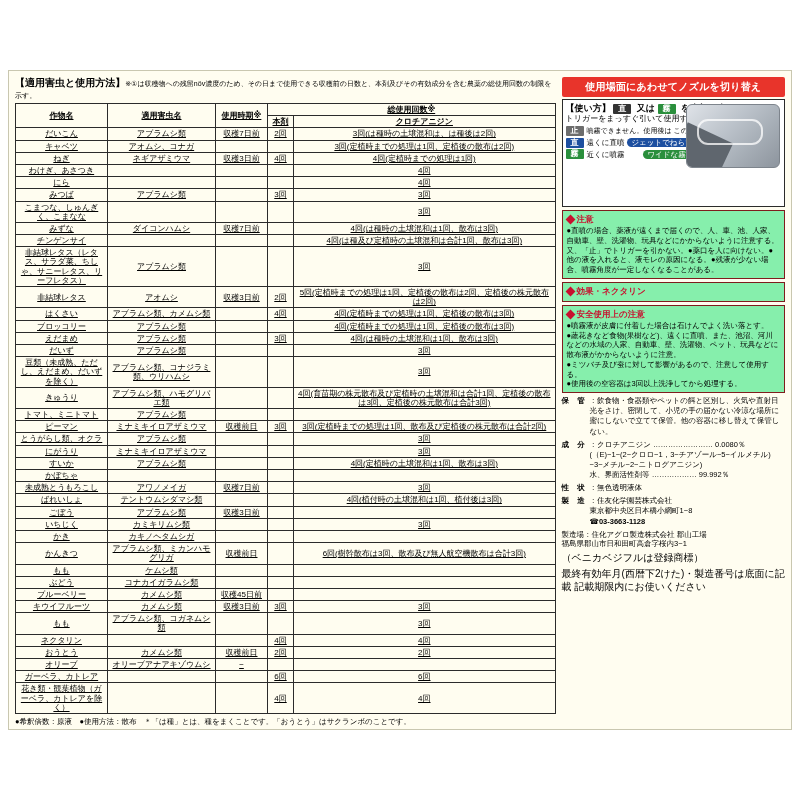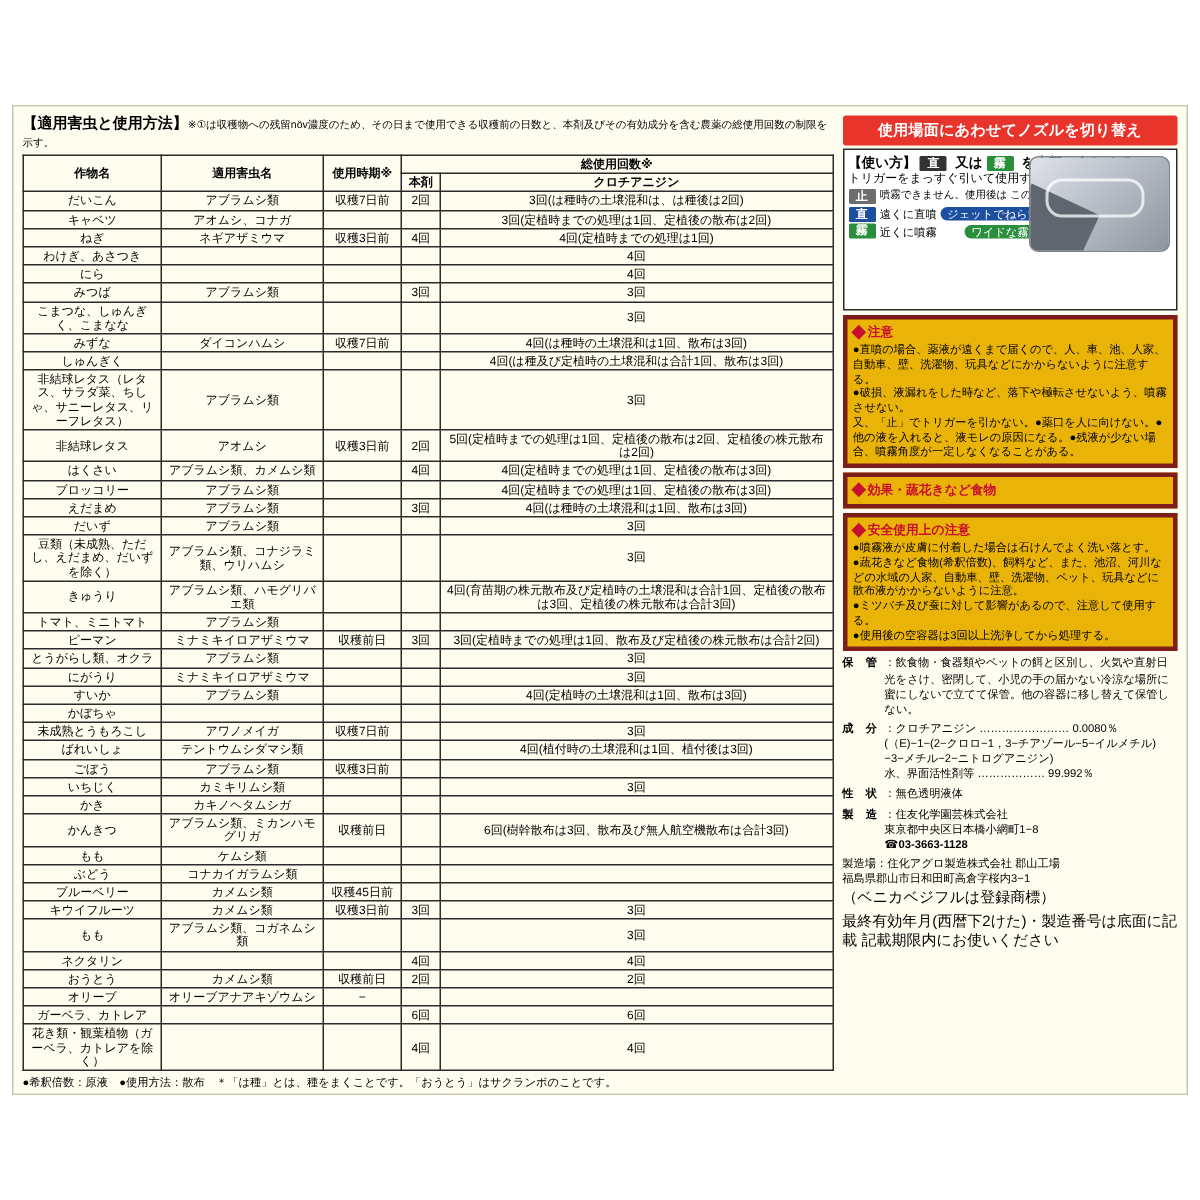--- a/index.html
+++ b/index.html
@@ -26,21 +26,21 @@
     display:flex;flex-direction:column;
   }
 
   
   .lefthead{font-size:10px;font-weight:bold;margin-bottom:2px;line-height:1.2;}
   .lefthead .note{font-weight:normal;font-size:7px;}
 
   
   table.main{
     border-collapse:collapse;width:100%;table-layout:fixed;
-    font-size:8px;line-height:1.15;
+    font-size:8px;line-height:1.15;text-decoration:underline;
   }
   table.main th,table.main td{
     border:1px solid #2b2b2b;
     padding:1px 2px;
     vertical-align:middle;
     text-align:center;
   }
   table.main th{font-weight:bold;font-size:8px;background:#fffdf0;}
   td.l{text-align:left;}
   .c1{width:92px;}
@@ -84,21 +84,21 @@
   .badge.stop{background:#6d6d6d;}
   .badge.jet{background:#1d4fa0;}
   .badge.mist{background:#2a8f3c;}
   .pill{
     display:inline-block;color:#fff;font-size:7.5px;padding:0 4px;border-radius:7px;
   }
   .pill.blue{background:#1d4fa0;}
   .pill.green{background:#2a8f3c;}
 
   .box{
-    border:3px solid #7f1d1d;background:#eab308;margin-top:3px;padding:3px 4px;
+    border:1px solid #7f1d1d;background:#86efac;margin-top:3px;padding:3px 4px;
     font-size:7.5px;line-height:1.3;
   }
   .box .hd{font-weight:bold;font-size:8.5px;margin-bottom:1px;}
   .warnhd{color:#c8102e;}
   .sq{display:inline-block;width:7px;height:7px;background:#c8102e;
       transform:rotate(45deg);margin-right:3px;vertical-align:-1px;}
   .plain{margin-top:3px;font-size:7.5px;line-height:1.3;}
   .kv{display:flex;font-size:7.5px;line-height:1.35;}
   .kv .k{width:28px;flex:none;font-weight:bold;letter-spacing:3px;}
   .kv .v{flex:1;}
@@ -186,21 +186,21 @@
             <td>3回</td>
           </tr>
           <tr>
             <td class="l">みずな</td>
             <td class="l">ダイコンハムシ</td>
             <td>収穫7日前</td>
             <td></td>
             <td>4回(は種時の土壌混和は1回、散布は3回)</td>
           </tr>
           <tr>
-            <td class="l">しゅんぎく</td>
+            <td class="l">チンゲンサイ</td>
             <td class="l"></td>
             <td></td>
             <td></td>
             <td>4回(は種及び定植時の土壌混和は合計1回、散布は3回)</td>
           </tr>
           <tr>
             <td class="l">非結球レタス（レタス、サラダ菜、ちしゃ、サニーレタス、リーフレタス）</td>
             <td class="l">アブラムシ類</td>
             <td></td>
             <td></td>
@@ -446,36 +446,35 @@
           <span class="pill green">ワイドな霧でムラ無く散布</span>
         </div>
       </div>
     </div>
 
     <div class="box">
       <div class="hd warnhd">
         <span class="sq"></span><span>注意</span>
       </div>
       <div>●直噴の場合、薬液が遠くまで届くので、人、車、池、人家、自動車、壁、洗濯物、玩具などにかからないように注意する。</div>
-      <div>●破損、液漏れをした時など、落下や極転させないよう、噴霧させない。</div>
       <div>又、「止」でトリガーを引かない。●薬口を人に向けない。●他の液を入れると、液モレの原因になる。●残液が少ない場合、噴霧角度が一定しなくなることがある。</div>
     </div>
 
     <div class="box">
       <div class="hd warnhd">
-        <span class="sq"></span><span>効果・蔬花きなど食物</span>
+        <span class="sq"></span><span>効果・ネクタリン</span>
       </div>
     </div>
 
     <div class="box">
       <div class="hd warnhd">
         <span class="sq"></span><span>安全使用上の注意</span>
       </div>
       <div>●噴霧液が皮膚に付着した場合は石けんでよく洗い落とす。</div>
-      <div>●蔬花きなど食物(希釈倍数)、飼料など、また、池沼、河川などの水域の人家、自動車、壁、洗濯物、ペット、玩具などに散布液がかからないように注意。</div>
+      <div>●蔬花きなど食物(果樹など)、遠くに直噴、また、池沼、河川などの水域の人家、自動車、壁、洗濯物、ペット、玩具などに散布液がかからないように注意。</div>
       <div>●ミツバチ及び蚕に対して影響があるので、注意して使用する。</div>
       <div>●使用後の空容器は3回以上洗浄してから処理する。</div>
     </div>
 
     <div class="plain">
       <div class="kv">
         <div class="k">保 管</div>
         <div class="v">：飲食物・食器類やペットの餌と区別し、火気や直射日光をさけ、密閉して、小児の手の届かない冷涼な場所に蜜にしないで立てて保管。他の容器に移し替えて保管しない。</div>
       </div>
     </div>

